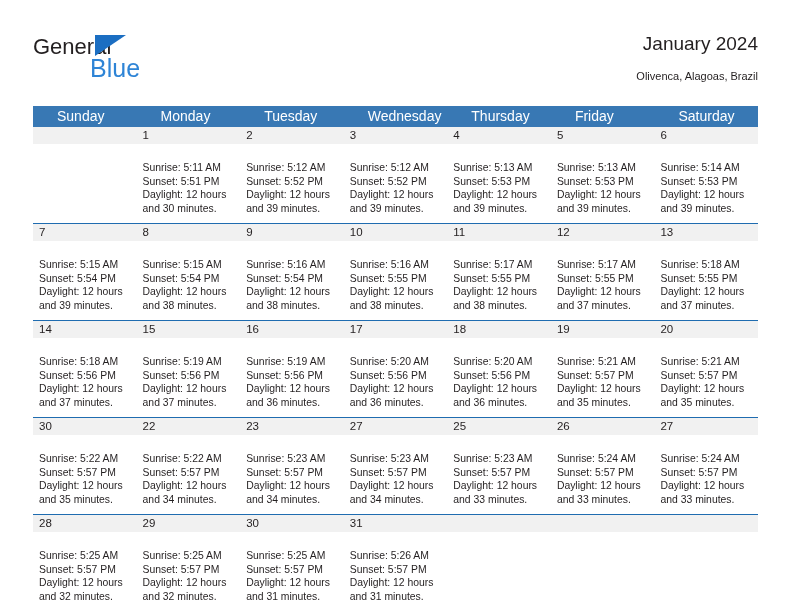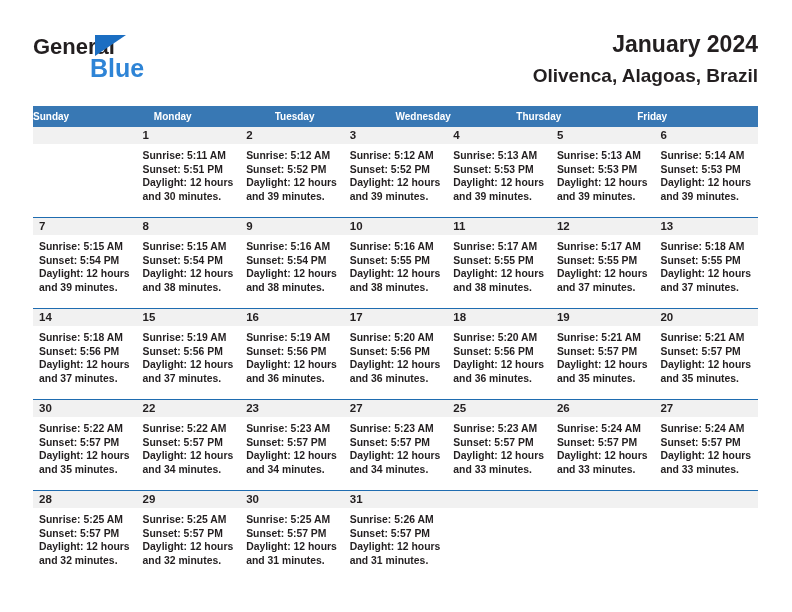--- a/index.html
+++ b/index.html
@@ -12,21 +12,20 @@
     height: 612px;
     font-family: "Liberation Sans", sans-serif;
     color: #231f20;
     overflow: hidden;
   }
   .page {
     position: relative;
     width: 792px;
     height: 612px;
     box-sizing: border-box;
-    font-weight: bold;
   }
 
   
   .top {
     position: absolute;
     left: 33px;
     top: 28px;
     width: 725px;
     height: 72px;
   }
@@ -65,51 +64,51 @@
     line-height: 26px;
   }
 
   .title-wrap {
     position: absolute;
     right: 0;
     top: 0;
     text-align: right;
   }
   .cal-title {
-    font-size: 23px;
+    font-size: 19px;
     color: #231f20;
     line-height: 32px;
     white-space: nowrap;
   }
   .cal-sub {
     margin-top: 7px;
-    font-size: 19px;
+    font-size: 11px;
     color: #231f20;
     line-height: 18px;
     white-space: nowrap;
   }
 
   
   .grid {
     position: absolute;
     left: 33px;
     top: 106px;
     width: 725px;
   }
   .weekdays {
     display: flex;
     background: #3878b4;
     height: 21px;
   }
   .weekday {
     flex: 1 1 0;
     color: #ffffff;
-    font-size: 10px;
+    font-size: 14px;
     line-height: 21px;
-    padding-left: 0;
+    padding-left: 24px;
     box-sizing: border-box;
     white-space: nowrap;
     overflow: hidden;
   }
 
   .week {
     position: relative;
     border-top: 1.6px solid #1f6cb0;
     margin-top: 8px;
   }
@@ -132,21 +131,21 @@
     font-size: 11.5px;
     line-height: 17px;
     padding-left: 6px;
     color: #231f20;
     box-sizing: border-box;
   }
   .cell.empty .daynum {
     color: transparent;
   }
   .lines {
-    padding: 5px 6px 0 6px;
+    padding: 17px 6px 0 6px;
   }
   .lines div {
     font-size: 10.4px;
     line-height: 13.5px;
     color: #231f20;
     white-space: nowrap;
   }
 </style>
 </head>
 <body>
@@ -170,20 +169,21 @@
 
   <div class="grid">
 
     <div class="weekdays">
       <div class="weekday">Sunday</div>
       <div class="weekday">Monday</div>
       <div class="weekday">Tuesday</div>
       <div class="weekday">Wednesday</div>
       <div class="weekday">Thursday</div>
       <div class="weekday">Friday</div>
+      <div class="weekday">Saturday</div>
     </div>
 
     <div id="weeks-host">
         <div class="week">
           <div class="week-inner">
             <div class="cell empty">
               <div class="daynum"></div>
               <div class="lines">
                 <div></div>
                 <div></div>

